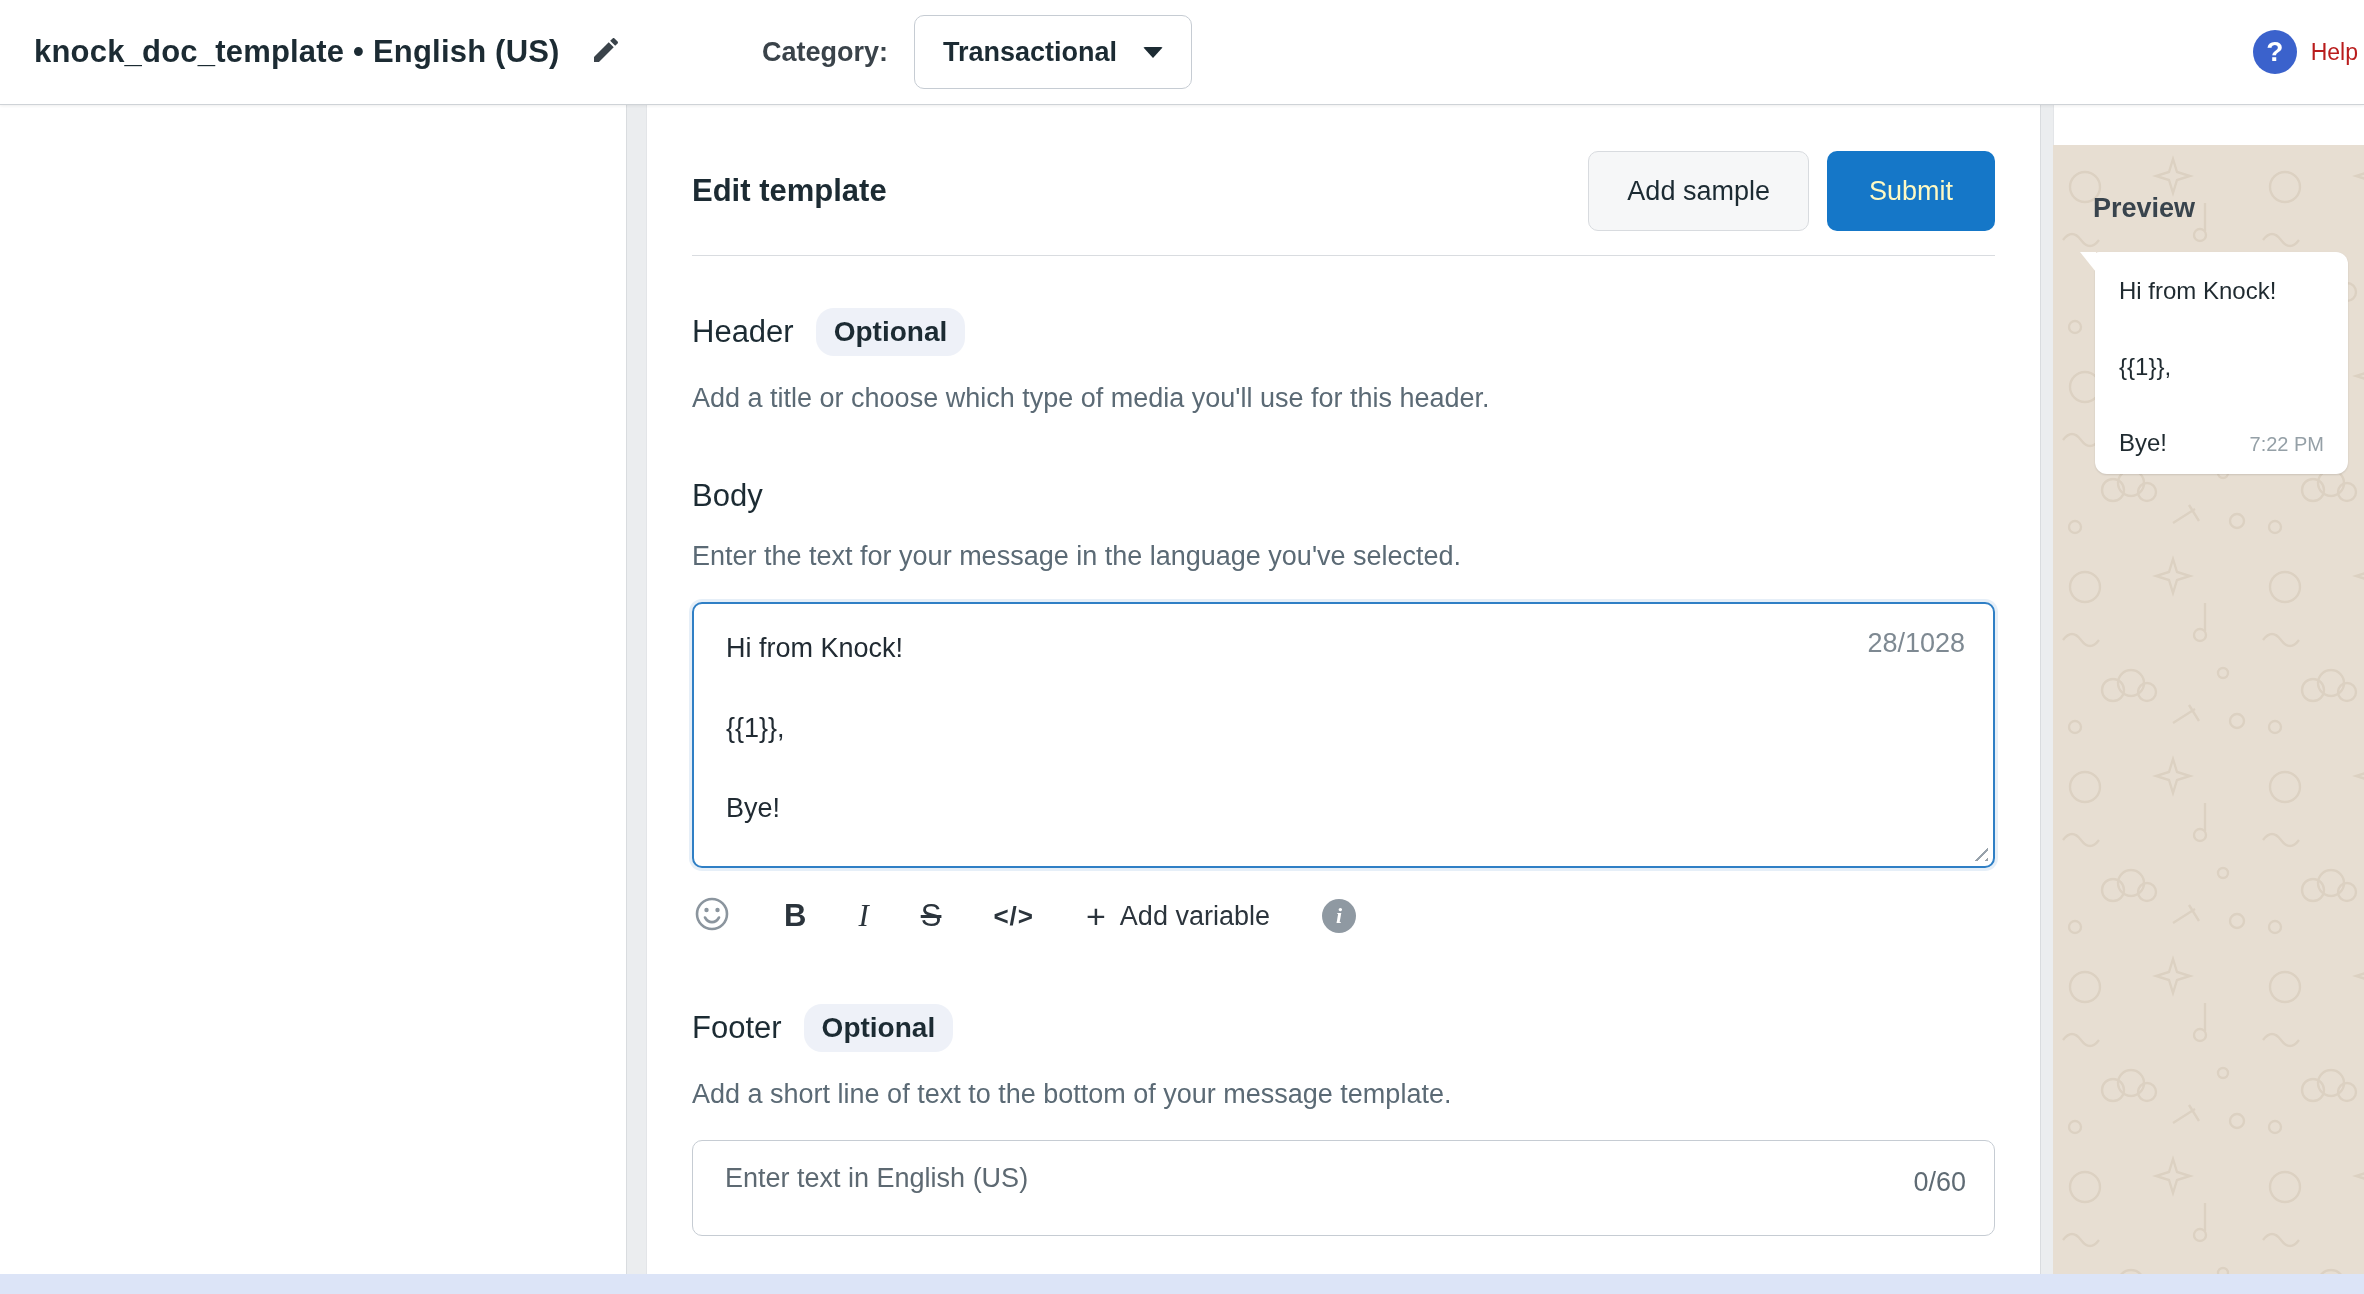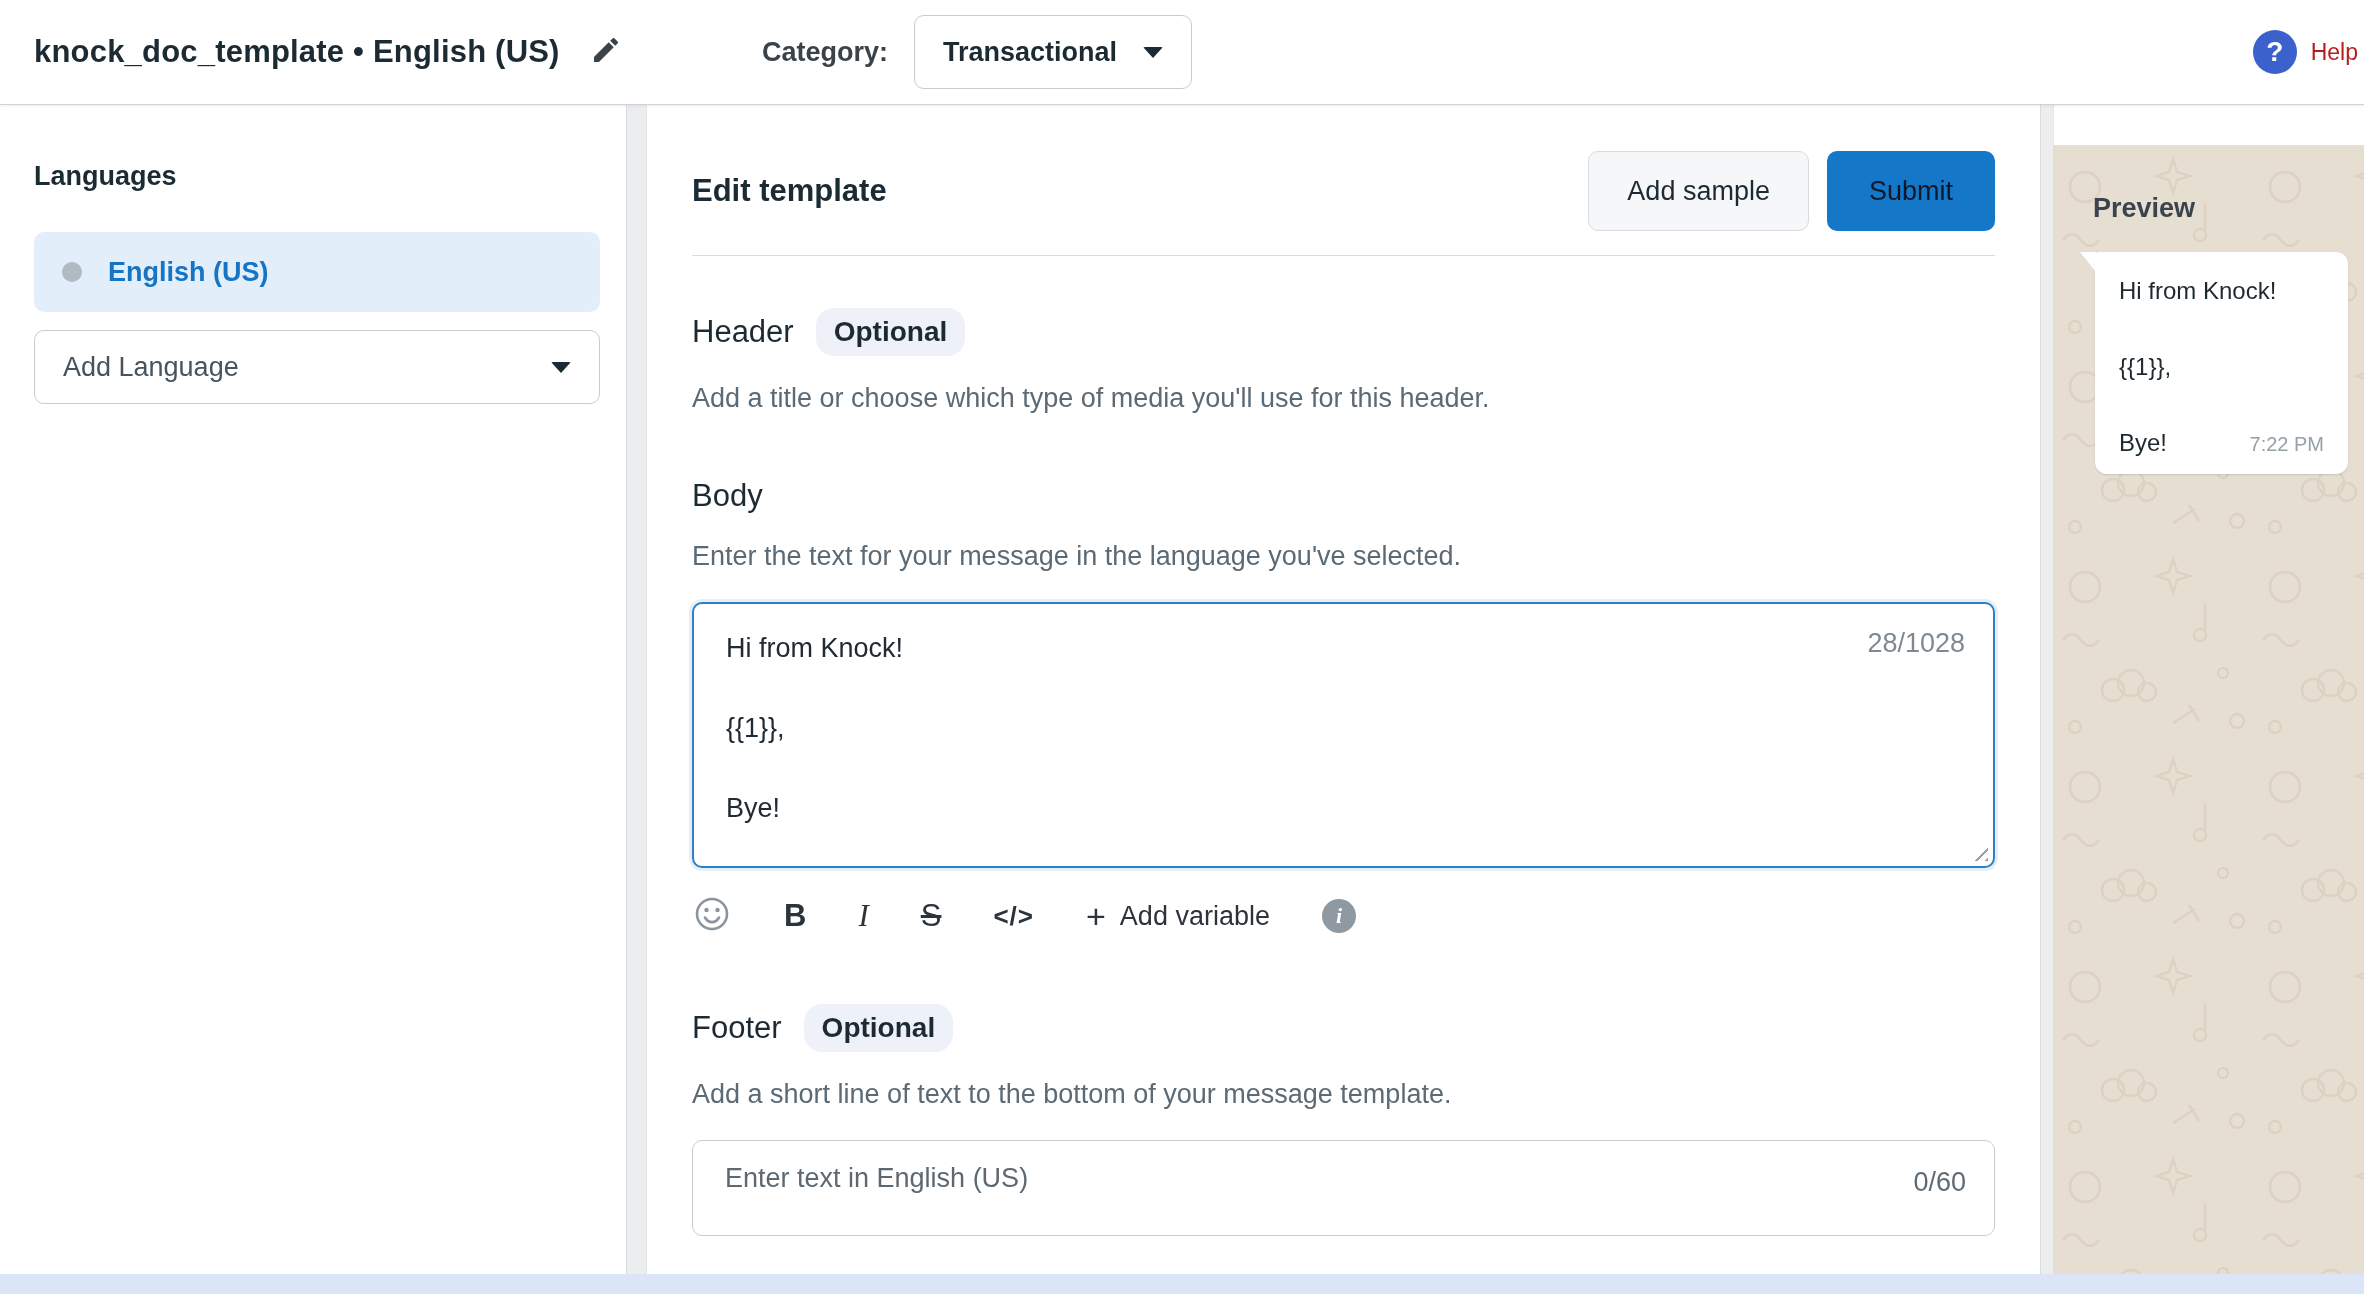--- a/index.html
+++ b/index.html
@@ -44,21 +44,21 @@
   .bottom-strip{position:absolute;left:0;right:0;bottom:0;height:20px;background:#dce4f7;z-index:10;}
 
   
   .main{position:absolute;top:105px;left:647px;width:1393px;bottom:0;background:#fff;
         box-sizing:border-box;padding:0 45px;overflow:hidden;}
   .edit-row{margin-top:46px;display:flex;align-items:center;}
   .edit-title{font-size:31px;font-weight:700;flex:1;}
   .btn{height:80px;border-radius:10px;font-size:27px;font-family:inherit;cursor:pointer;
        display:inline-flex;align-items:center;justify-content:center;box-sizing:border-box;}
   .btn-secondary{padding:0 38px;background:#f6f7f8;border:1px solid #d8dbdf;color:#1c2b33;}
-  .btn-primary{padding:0 42px;background:#1577c8;border:none;color:#0f172a;margin-left:18px;font-weight:500;}
+  .btn-primary{padding:0 42px;background:#1577c8;border:none;color:#fef9c3;margin-left:18px;font-weight:500;}
   .hr{margin-top:24px;border-top:1px solid #d9dce0;}
 
   .section{margin-top:52px;}
   .section.body-sec{margin-top:64px;}
   .section.footer-sec{margin-top:66px;}
   .sec-title-row{display:flex;align-items:center;gap:22px;}
   .sec-title{font-size:31px;font-weight:400;}
   .badge{background:#eef1f8;border-radius:18px;padding:8px 18px;font-size:28px;font-weight:700;color:#1c2b33;}
   .sec-desc{margin-top:26px;font-size:27px;color:#5b6a75;line-height:32px;}
   .none-select{margin-top:30px;height:74px;font-weight:500;}
@@ -131,31 +131,20 @@
         <span>Transactional</span>
         <span class="caret"></span>
       </div>
     </div>
     <div class="help-group">
       <span class="help-circle">?</span>
       <span class="help-label">Help</span>
     </div>
   </div>
 
-  <div class="sidebar">
-    <div class="side-heading">Languages</div>
-    <div class="lang-row">
-      <span class="lang-dot"></span>
-      <span class="lang-label">English (US)</span>
-    </div>
-    <div class="add-lang">
-      <span>Add Language</span>
-      <span class="caret"></span>
-    </div>
-  </div>
 
   <div class="gutter left"></div>
 
   <div class="main">
 
     <div class="edit-row">
       <div class="edit-title">Edit template</div>
       <button class="btn btn-secondary">Add sample</button>
       <button class="btn btn-primary">Submit</button>
     </div>

